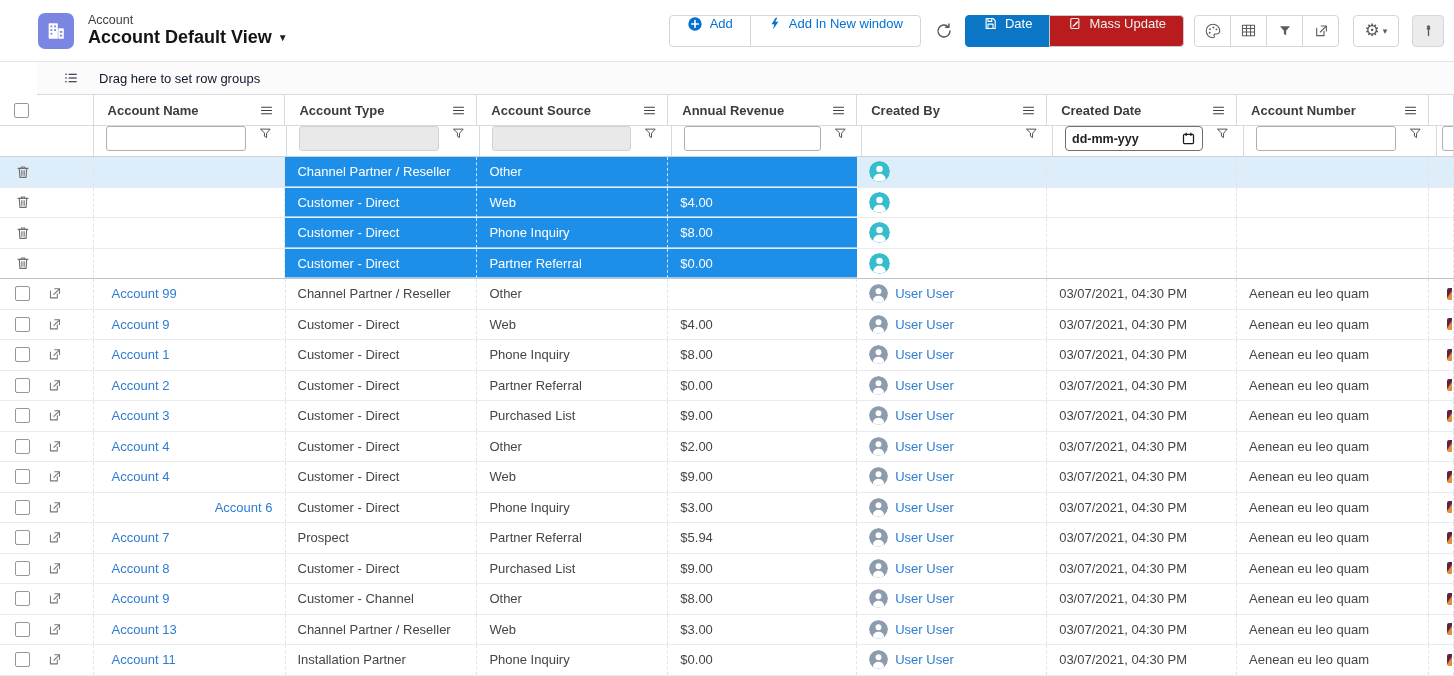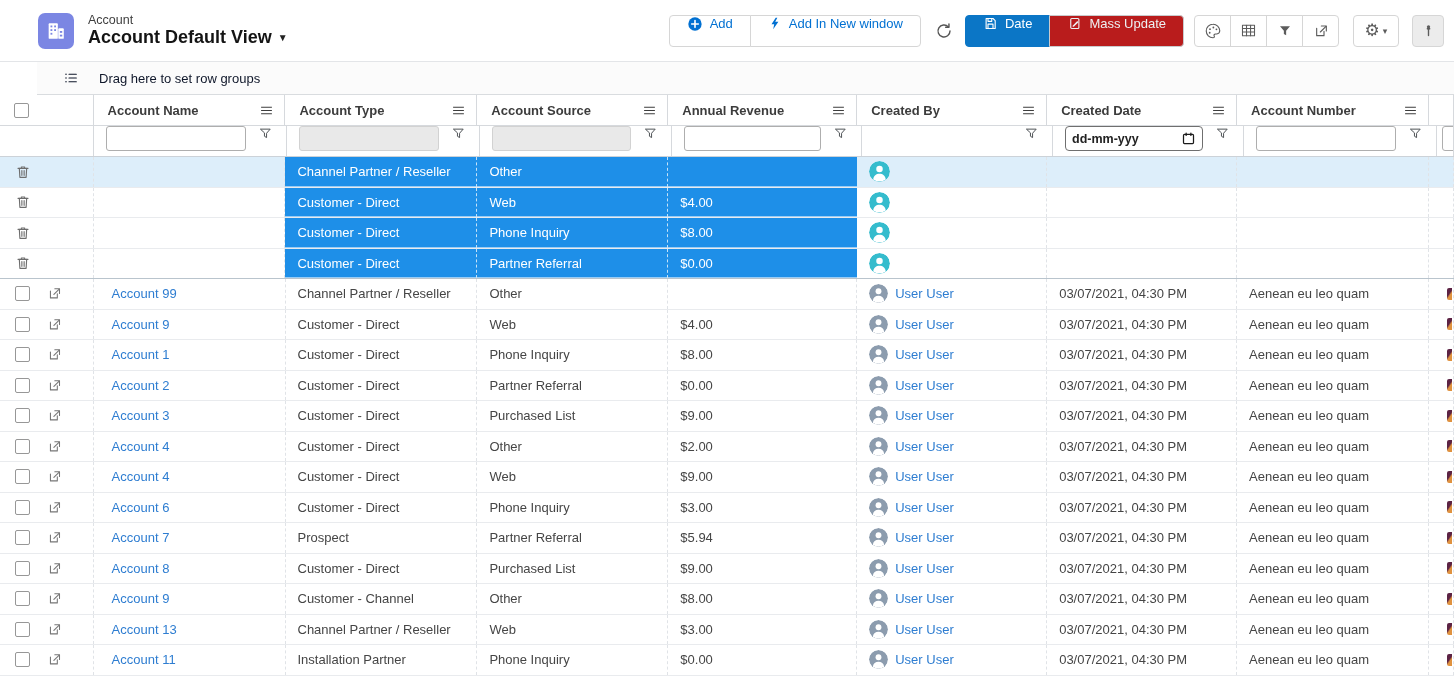--- a/index.html
+++ b/index.html
@@ -730,21 +730,21 @@
       <div class="c ctrl" style="width: 94px;">
         <div class="cb"></div>
      <span style="color:#767676">
           <svg width="15" height="15" viewBox="0 0 24 24" fill="none" stroke="currentColor" stroke-width="1.7" stroke-linecap="round" stroke-linejoin="round">
             <path d="M5.5 8v11h11v-6.5"></path>
             <path d="M12.5 4.5H20V12"></path>
             <line x1="19.5" y1="5" x2="11" y2="13.5"></line>
           </svg>
         </span>
       </div>
-      <div class="c" style="width: 193px; padding-left: 18px;">
+      <div class="c" style="width: 193px; padding-left: 18px; justify-content: flex-end;">
         <div class="link">Account 6</div>
       </div>
       <div class="c" style="width: 193px;">Customer - Direct</div>
       <div class="c" style="width: 192px;">Phone Inquiry</div>
       <div class="c" style="width: 190px;">$3.00</div>
       <div class="c" style="width: 191px;">
         <span>
           <svg class="avatar" width="19" height="19" viewBox="0 0 24 24">
             <circle cx="12" cy="12" r="12" fill="#8c9cae"></circle>
             <circle cx="12" cy="9.2" r="3.7" fill="#fff"></circle>

